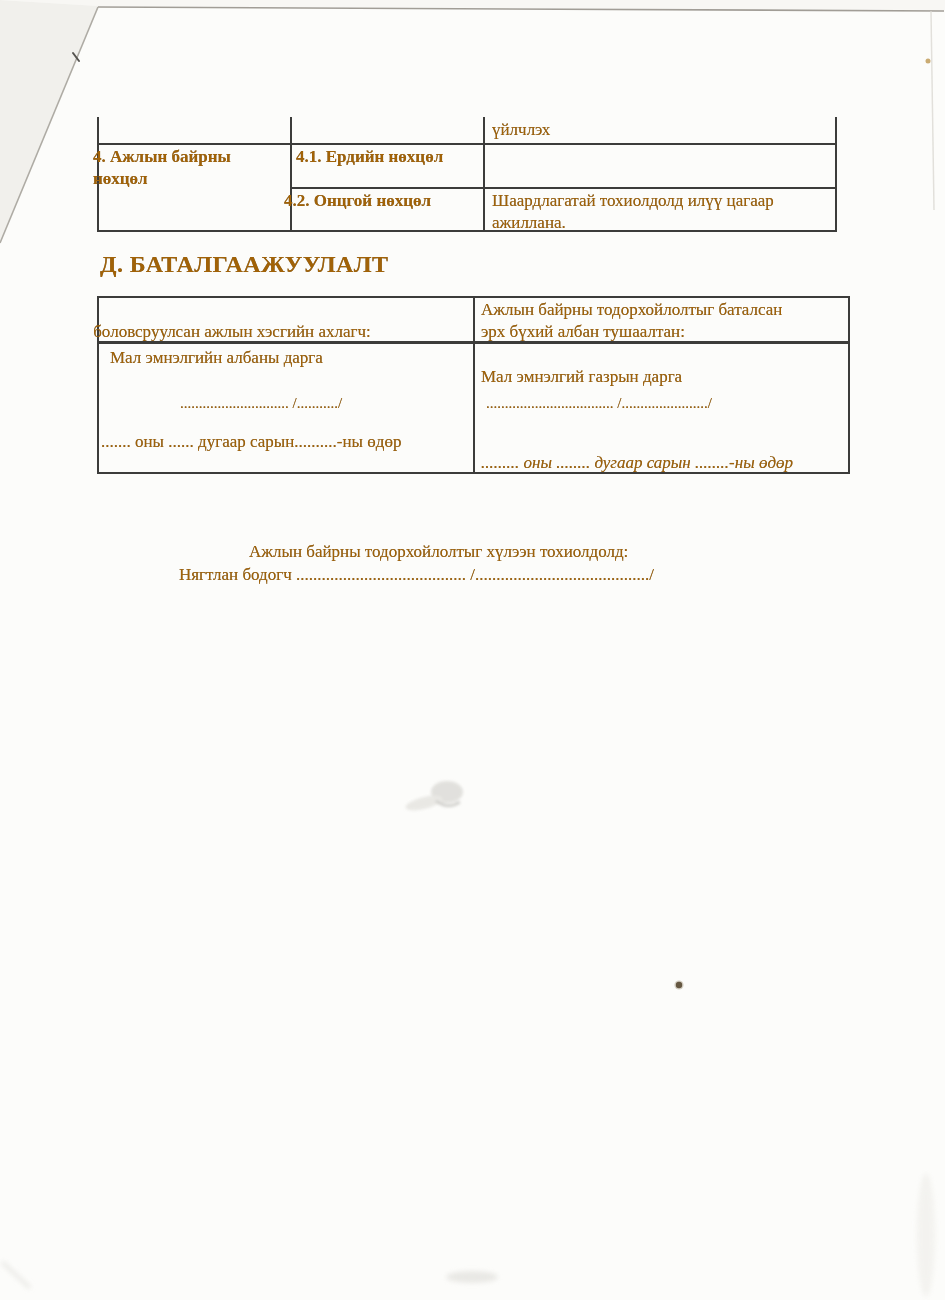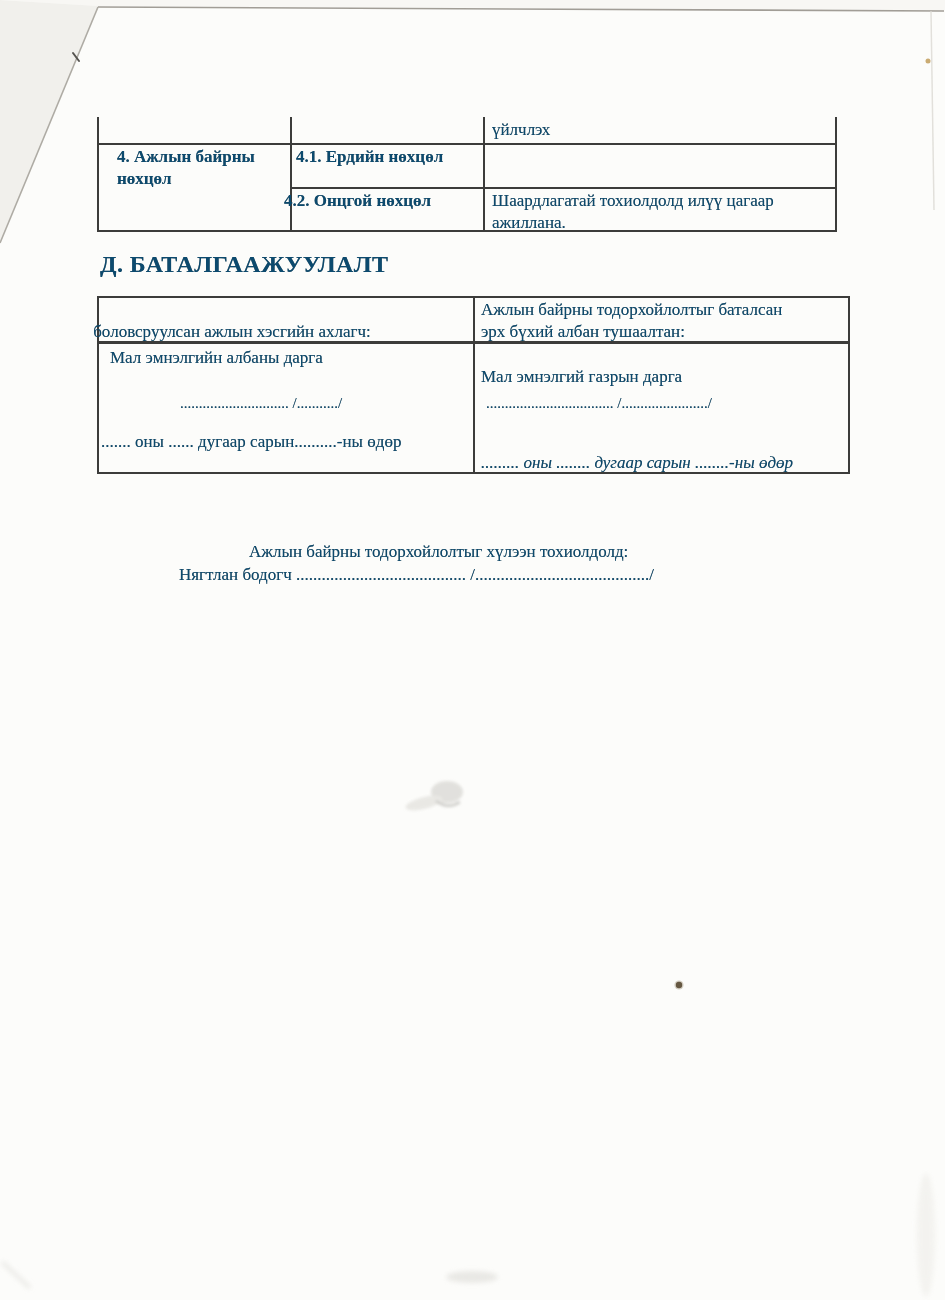--- a/index.html
+++ b/index.html
@@ -2,21 +2,21 @@
 <html><head>
 <meta charset="utf-8">
 <style>
   html, body { margin: 0; padding: 0; }
   .page {
     position: relative;
     width: 945px;
     height: 1300px;
     background: #fcfcfa;
     font-family: "Liberation Serif", "DejaVu Serif", serif;
-    color: #0c4a6e;
+    color: #a16207;
     overflow: hidden;
   }
   .artifacts { position: absolute; left: 0; top: 0; z-index: 0; }
   .vline, .hline { position: absolute; background: #3c3c3a; z-index: 2; }
   .txt {
     position: absolute;
     font-size: 17px;
     line-height: 22px;
     z-index: 3;
     text-shadow: 0 0 0.5px rgba(42,42,40,0.55);
@@ -65,21 +65,21 @@
 
   <div class="vline" style="left:97px;  top:117px; width:2px; height:113px;"></div>
   <div class="vline" style="left:290px; top:117px; width:2px; height:113px;"></div>
   <div class="vline" style="left:483px; top:117px; width:2px; height:113px;"></div>
   <div class="vline" style="left:835px; top:117px; width:2px; height:113px;"></div>
   <div class="hline" style="left:97px;  top:143px; width:740px; height:2px;"></div>
   <div class="hline" style="left:290px; top:187px; width:547px; height:2px;"></div>
   <div class="hline" style="left:97px;  top:230px; width:740px; height:2px;"></div>
 
   <div class="txt nowrap" style="left:492px; top:119px;">үйлчлэх</div>
-  <div class="txt bold" style="left:117px; top:146px; width:165px;">4. Ажлын байрны нөхцөл</div>
+  <div class="txt bold" style="left:93px; top:146px; width:165px;">4. Ажлын байрны нөхцөл</div>
   <div class="txt bold nowrap" style="left:296px; top:146px;">4.1. Ердийн нөхцөл</div>
   <div class="txt bold nowrap" style="left:284px; top:190px;">4.2. Онцгой нөхцөл</div>
   <div class="txt" style="left:492px; top:190px; width:330px;">Шаардлагатай тохиолдолд илүү цагаар ажиллана.</div>
 
   <div class="txt bold heading nowrap" style="left:100px; top:253px;">Д. БАТАЛГААЖУУЛАЛТ</div>
 
   <div class="hline" style="left:97px;  top:296px; width:753px; height:2px;"></div>
   <div class="hline" style="left:97px;  top:341px; width:753px; height:2.5px;"></div>
   <div class="hline" style="left:97px;  top:472px; width:753px; height:2px;"></div>
   <div class="vline" style="left:97px;  top:296px; width:2px; height:178px;"></div>

